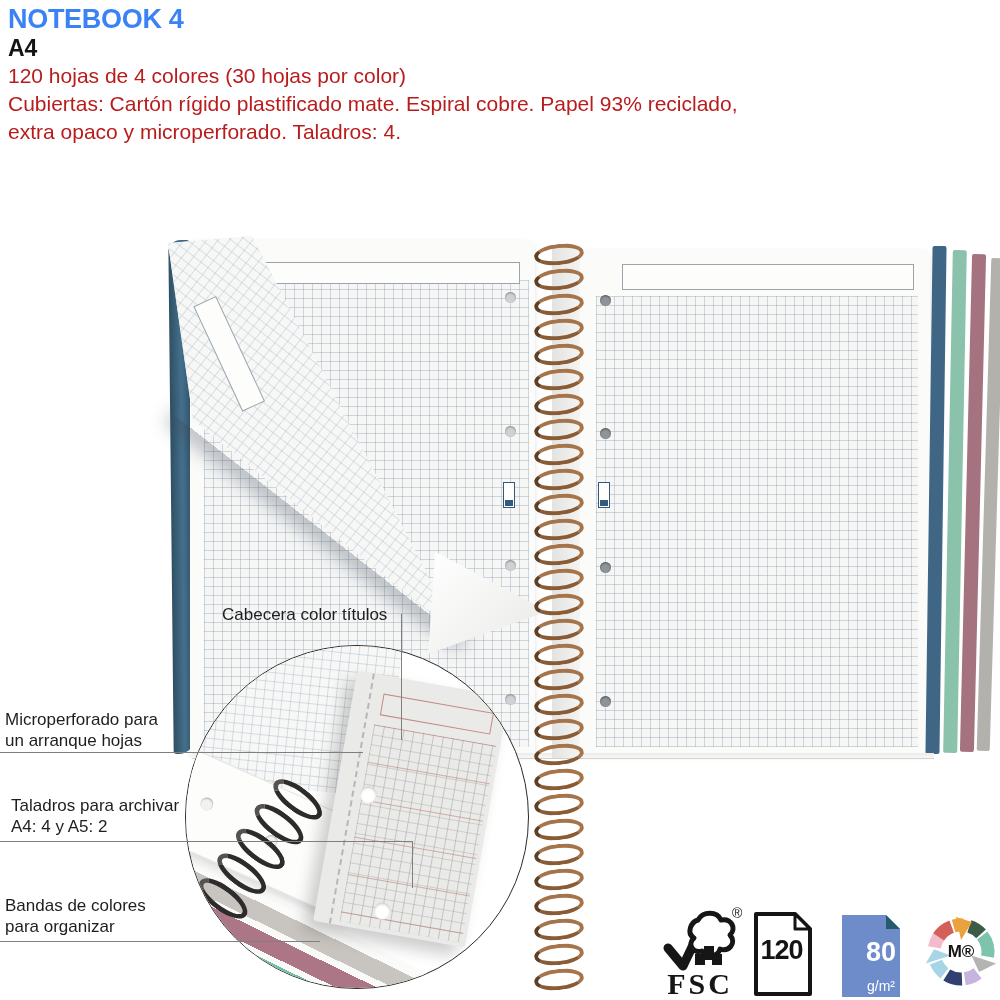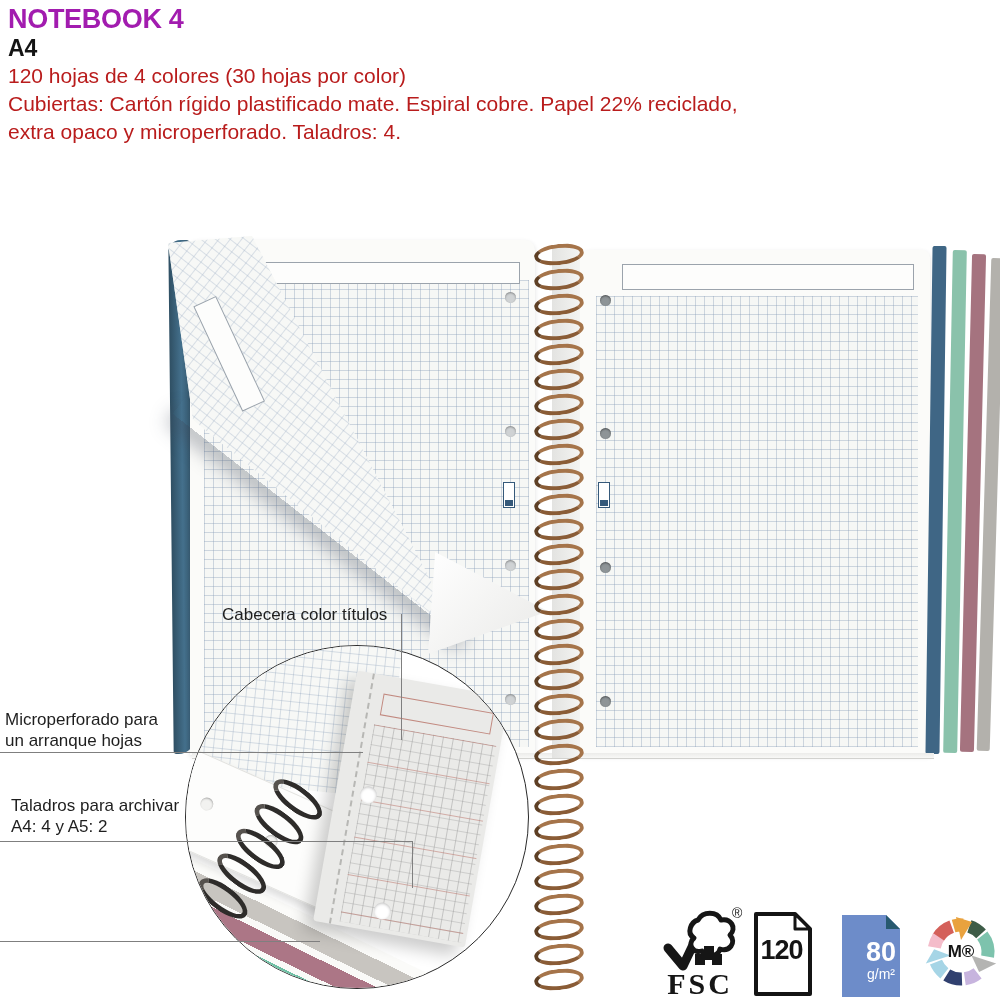--- a/index.html
+++ b/index.html
@@ -2,21 +2,21 @@
 <html><head>
 <meta charset="utf-8">
 <style>
   html,body{margin:0;padding:0;background:#fff;}
   #stage{position:relative;width:1000px;height:1000px;background:#ffffff;overflow:hidden;
          font-family:"Liberation Sans",sans-serif;color:#1c1c1c;}
   [data-interactable]{box-sizing:border-box;}
 
   
   .hdr{position:absolute;left:8px;top:4px;z-index:6;}
-  .hdr h1{margin:0;font-size:27px;line-height:30px;font-weight:700;letter-spacing:-.3px;color:#a21caf;}
+  .hdr h1{margin:0;font-size:27px;line-height:30px;font-weight:700;letter-spacing:-.3px;color:#3b82f6;}
   .hdr h2{margin:0;font-size:23px;line-height:28px;font-weight:700;color:#141414;}
   .hdr .ln{font-size:21px;line-height:28px;font-weight:400;color:#b91c1c;white-space:nowrap;}
 
   
   .page{position:absolute;background:#fbfbf9;z-index:1;box-shadow:0 2px 5px rgba(0,0,0,.12);}
   .grid{background-color:#f6f7f5;
         background-image:linear-gradient(rgba(140,162,186,.40) 1px,transparent 1px),
                          linear-gradient(90deg,rgba(140,162,186,.40) 1px,transparent 1px);
         background-size:9px 9px;}
   .headbox{position:absolute;border:1px solid #9ba3ac;background:#fdfdfc;}
@@ -91,35 +91,35 @@
 
   
   .badge{position:absolute;z-index:6;}
   .fsc-text{font-family:"Liberation Serif",serif;font-weight:bold;font-size:30px;letter-spacing:3px;fill:#161616;}
   .b120{left:753px;top:911px;width:60px;height:86px;}
   .b120 .num{position:absolute;left:0;top:24px;width:57px;text-align:center;
      font-size:27px;font-weight:700;letter-spacing:-1px;color:#141414;}
   .b80{left:842px;top:915px;width:58px;height:82px;}
   .b80 .txt{position:absolute;left:0;top:24px;width:78px;text-align:center;color:#fff;line-height:1;}
   .b80 .w{font-size:27px;font-weight:700;display:block;}
-  .b80 .u{font-size:14px;font-weight:400;display:block;margin-top:1px;}
+  .b80 .u{font-size:14px;font-weight:400;display:block;margin-top:13px;}
   .bm{left:920px;top:898px;width:82px;height:100px;}
   .bm .mr{position:absolute;left:0;top:44px;width:82px;text-align:center;
      font-size:17px;font-weight:700;color:#141414;}
 </style>
 </head>
 <body>
 
 <div id="stage" data-interactable="false">
 
   <div class="hdr" data-interactable="false">
     <h1 data-interactable="false">NOTEBOOK 4</h1>
     <h2 data-interactable="false">A4</h2>
     <div class="ln" data-interactable="false">120 hojas de 4 colores (30 hojas por color)</div>
-    <div class="ln" data-interactable="false">Cubiertas: Cartón rígido plastificado mate. Espiral cobre. Papel 22% reciclado,</div>
+    <div class="ln" data-interactable="false">Cubiertas: Cartón rígido plastificado mate. Espiral cobre. Papel 93% reciclado,</div>
     <div class="ln" data-interactable="false">extra opaco y microperforado. Taladros: 4.</div>
   </div>
 
   <div class="cover-edge" data-interactable="false"></div>
 
   <div class="page" style="left:190px;top:240px;width:345px;height:515px;border-radius:8px 10px 0 0;" data-interactable="false">
     <div class="grid" style="position:absolute;left:14px;right:6px;top:40px;bottom:8px;" data-interactable="false"></div>
     <div class="headbox" style="left:75px;top:22px;width:255px;height:22px;" data-interactable="false"></div>
     <div class="hole l" style="left:315px;top:52px;" data-interactable="false"></div>
     <div class="hole l" style="left:315px;top:186px;" data-interactable="false"></div>
@@ -224,20 +224,24 @@
   <div class="lead" style="left:0;top:941px;width:320px;height:1px;" data-interactable="false"></div>
 
   <div class="lbl" style="left:222px;top:604px;" data-interactable="false">Cabecera color títulos</div>
   <div class="lbl" style="left:5px;top:709px;" data-interactable="false">
     <div data-interactable="false">Microperforado para</div>
     <div data-interactable="false">un arranque hojas</div>
   </div>
   <div class="lbl" style="left:11px;top:795px;" data-interactable="false">
     <div data-interactable="false">Taladros para archivar</div>
     <div data-interactable="false">A4: 4 y A5: 2</div>
+  </div>
+  <div class="lbl" style="left:5px;top:895px;" data-interactable="false">
+    <div data-interactable="false">Bandas de colores</div>
+    <div data-interactable="false">para organizar</div>
   </div>
 
   <div class="badge" style="left:656px;top:902px;width:88px;height:96px;" data-interactable="false">
     <svg width="88" height="96" viewBox="0 0 88 96" data-interactable="false">
       <path d="M12 46 L27 64 L46 24" stroke="#161616" stroke-width="9" fill="none" stroke-linecap="round" stroke-linejoin="round"></path>
       <path d="M42 18 c5 -9 19 -9 23 0 c10 -2 16 8 9 15 c7 8 -1 17 -10 14 c-2 8 -14 9 -18 2 c-9 3 -15 -7 -8 -13 c-8 -5 -3 -16 4 -18 z" fill="#ffffff" stroke="#161616" stroke-width="5" stroke-linejoin="round"></path>
       <path d="M48 44 h10 v8 h8 v11 h-10 v-5 h-7 v5 h-10 v-11 h9 z" fill="#161616"></path>
       <text x="76" y="16" font-size="14" fill="#161616">®</text>
       <text class="fsc-text" x="44" y="92" text-anchor="middle">FSC</text>
     </svg>

